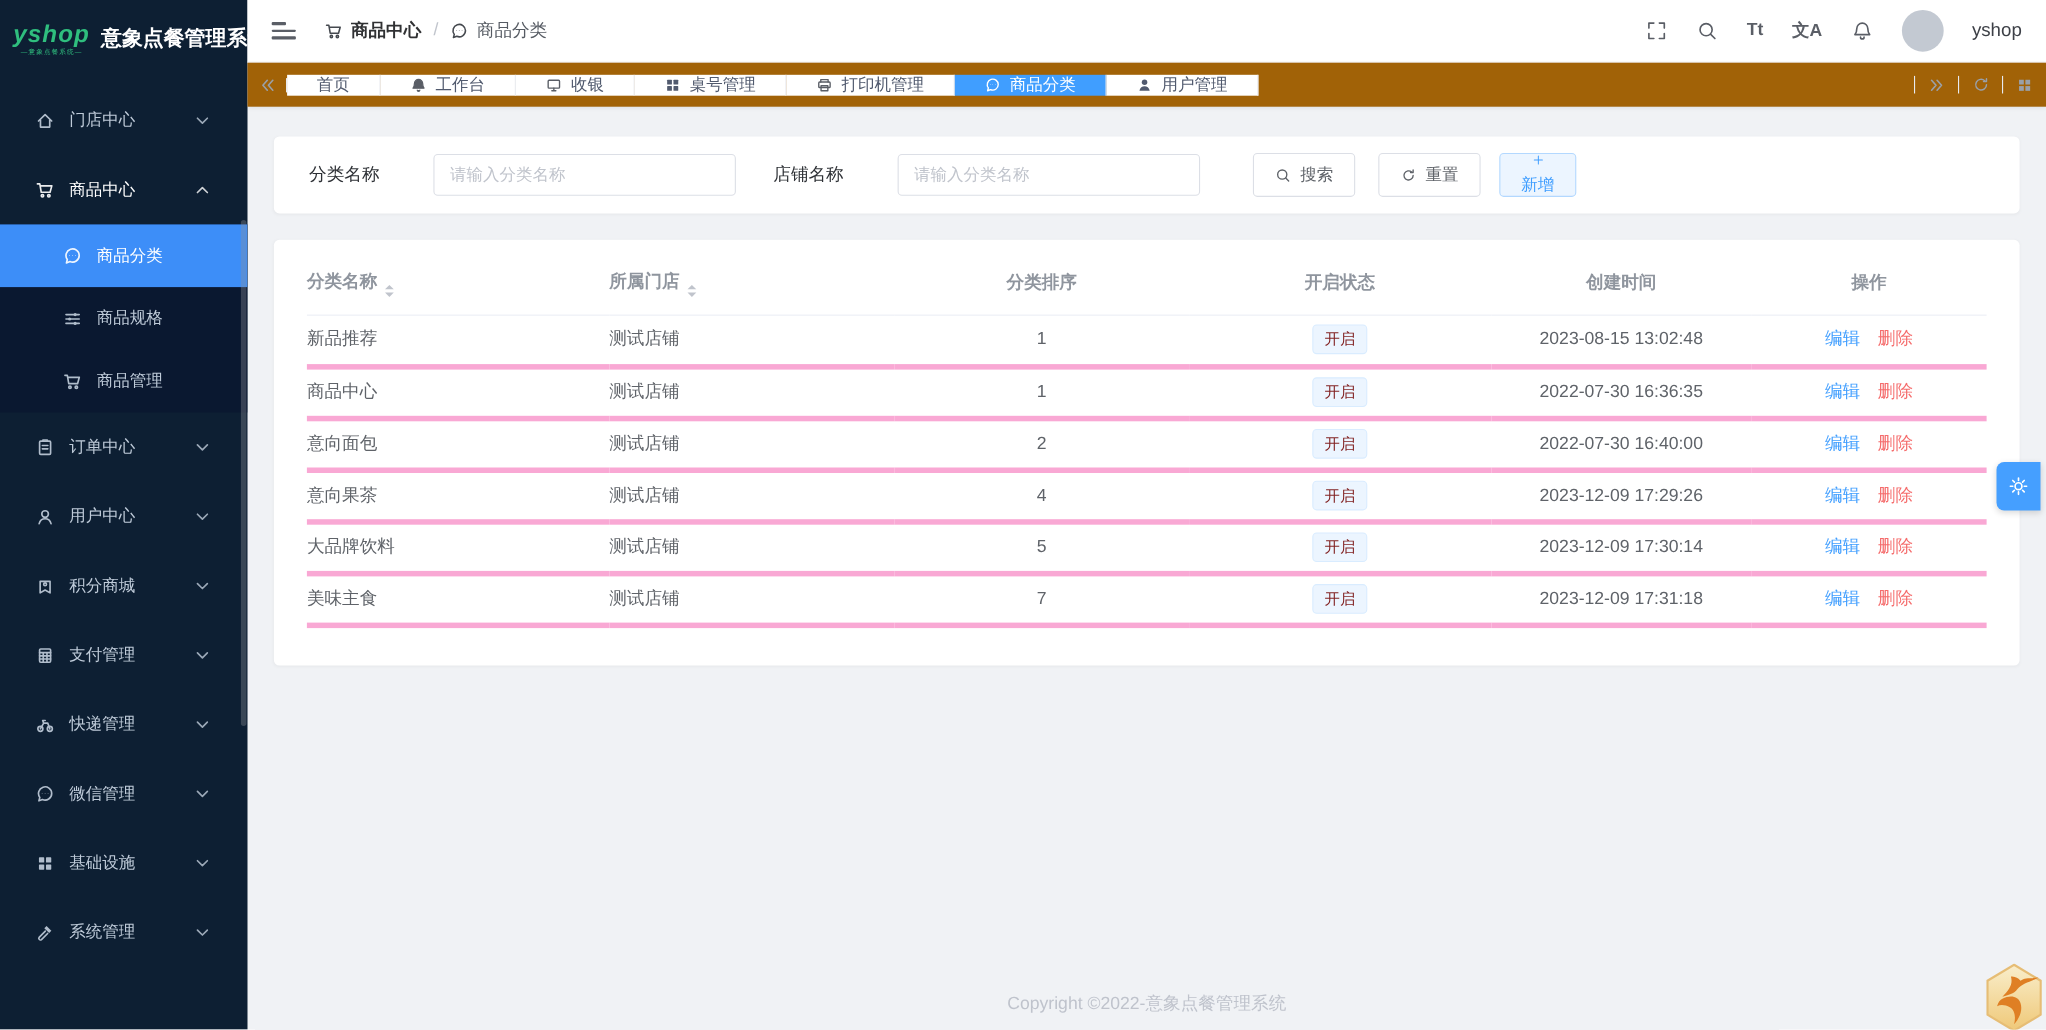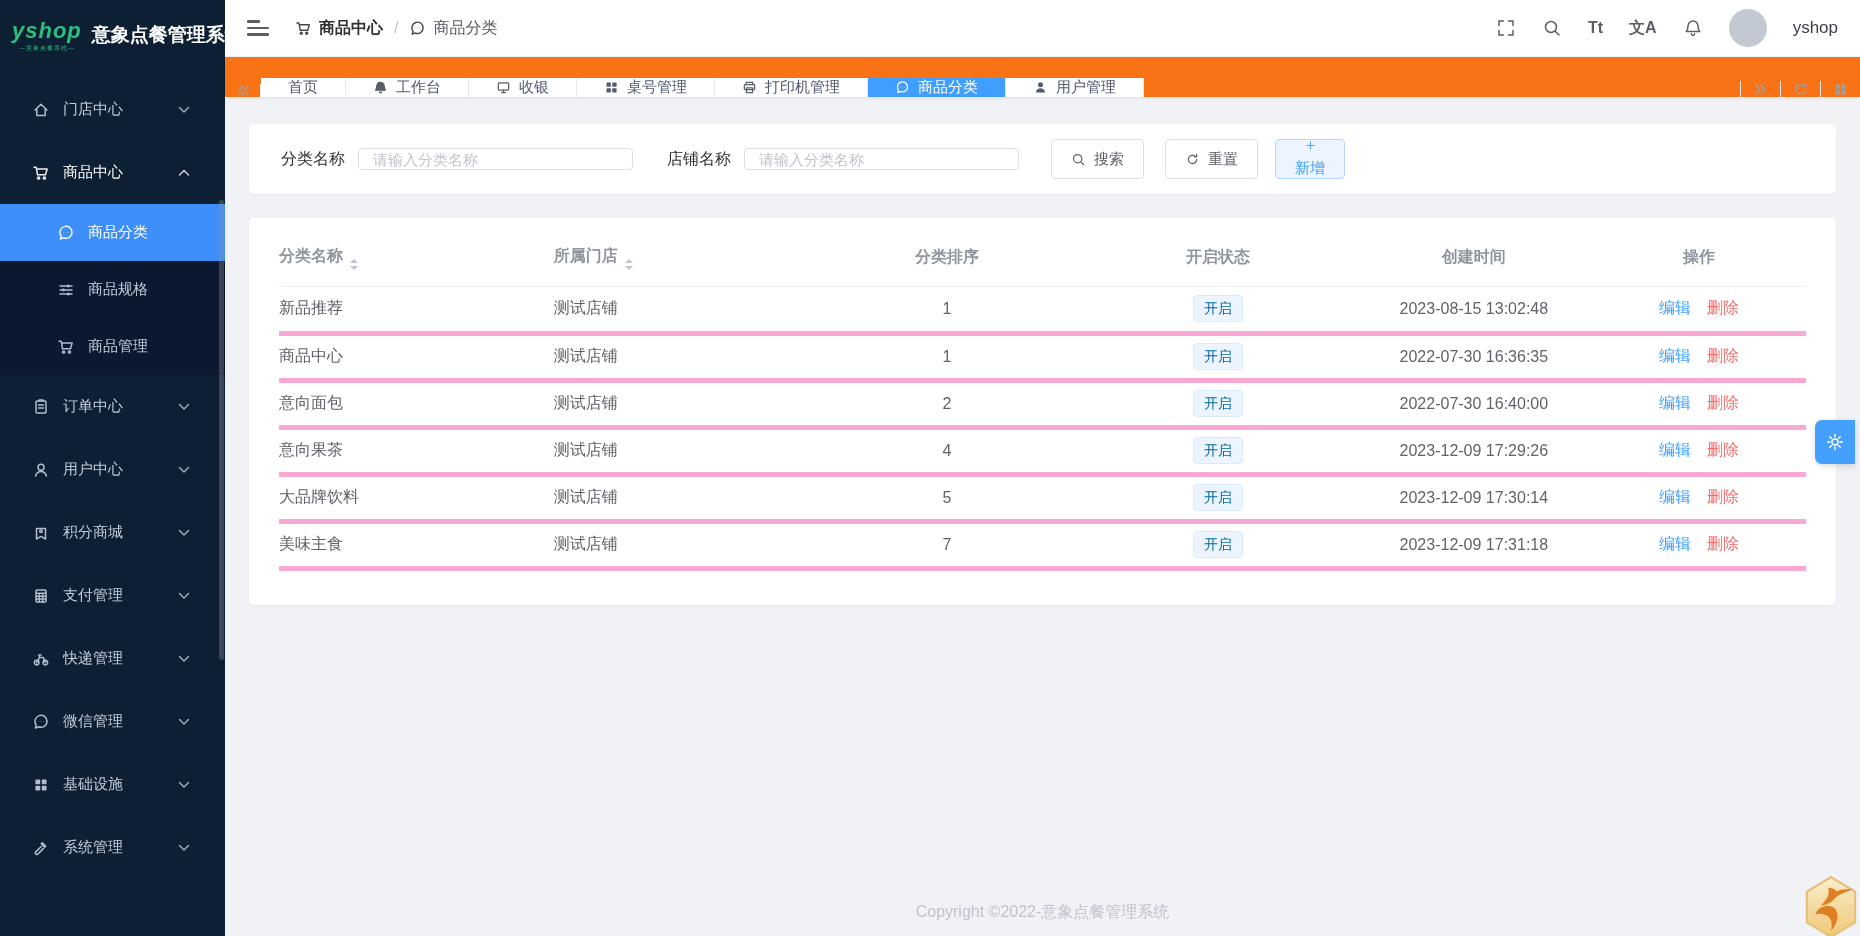--- a/index.html
+++ b/index.html
@@ -38,52 +38,52 @@
   .crumb.second { color: #565b63; }
   .crumb .svg-ic { color: #45494f; }
   .crumb-sep { color: #c0c4cc; margin: 0 2px; }
   .header-actions { margin-left: auto; display: flex; align-items: center; gap: 26px; color: #5a5e66; }
   .h-ic { width: 20px; height: 20px; cursor: pointer; }
   .glyph-btn { font-size: 16px; font-weight: bold; color: #5a5e66; cursor: pointer; letter-spacing: 0; }
   .avatar { width: 38px; height: 38px; border-radius: 50%; background: #c3c9d2; cursor: pointer; }
   .username { font-size: 17px; color: #3d4047; cursor: pointer; }
 
   
-  .tabbar { height: 40px; background: #f97316; display: flex; align-items: flex-end; box-shadow: 0 1px 4px rgba(0,21,41,.08); position: relative; z-index: 2; }
+  .tabbar { height: 40px; background: #a16207; display: flex; align-items: center; box-shadow: 0 1px 4px rgba(0,21,41,.08); position: relative; z-index: 2; }
   .tab-arrow { width: 36px; display: flex; align-items: center; justify-content: center; color: #9aa0a8; border-right: 1px solid #e8eaf0; cursor: pointer; }
   .tab { display: flex; align-items: center; gap: 8px; padding: 0 27px; border-right: 1px solid #e8eaf0; font-size: 15px; color: #515a6e; cursor: pointer; background: #fff; white-space: nowrap; }
   .tab .svg-ic { width: 15px; height: 15px; color: #5a5e66; }
   .tab.active { background: #409eff; color: #fff; }
   .tab.active .svg-ic { color: #fff; }
   .tab-ctrls { margin-left: auto; display: flex; }
   .tab-ctrl { width: 40px; display: flex; align-items: center; justify-content: center; border-left: 1px solid #e8eaf0; color: #9aa0a8; cursor: pointer; }
 
   
   .content { flex: 1; padding: 27px 24px; overflow: hidden; }
   .filter-card { background: #fff; border-radius: 5px; height: 70px; display: flex; align-items: center; padding: 0 32px; box-shadow: 0 1px 3px rgba(0,0,0,.04); }
   .f-label { font-size: 16px; color: #2d3035; margin-right: 13px; white-space: nowrap; }
   .f-label.second { margin-left: 34px; }
-  .f-input { width: 275px; height: 22px; border: 1px solid #dcdfe6; border-radius: 4px; padding: 0 14px; font-size: 15px; color: #606266; outline: none; font-family: "Liberation Sans", sans-serif; }
+  .f-input { width: 275px; height: 38px; border: 1px solid #dcdfe6; border-radius: 4px; padding: 0 14px; font-size: 15px; color: #606266; outline: none; font-family: "Liberation Sans", sans-serif; margin-left: 36px; }
   .f-input::placeholder { color: #c0c4cc; }
   .btn { height: 40px; padding: 0 19px; border-radius: 4px; border: 1px solid #dcdfe6; background: #fff; color: #5f6369; font-size: 15px; display: inline-flex; align-items: center; gap: 8px; cursor: pointer; font-family: "Liberation Sans", sans-serif; }
   .btn .svg-ic { width: 15px; height: 15px; }
-  .btn-search { margin-left: 32px; }
+  .btn-search { margin-left: 48px; }
   .btn-reset { margin-left: 21px; }
   .btn-add { margin-left: 17px; background: #ecf5ff; border-color: #b3d8ff; color: #409eff; flex-direction: column; }
 
   .table-card { background: #fff; border-radius: 5px; margin-top: 24px; padding: 12px 30px 34px; box-shadow: 0 1px 3px rgba(0,0,0,.04); }
   table { width: 100%; border-collapse: collapse; table-layout: fixed; }
   th { height: 56px; font-size: 16px; font-weight: 600; color: #8f959e; border-bottom: 1px solid #ebeef5; text-align: left; }
   td { height: 47px; font-size: 16px; color: #5f6369; border-bottom: 5px solid #f9a8d4; text-align: left; }
   th.c, td.c { text-align: center; }
   .sort-wrap { display: inline-flex; flex-direction: column; margin-left: 7px; vertical-align: -2px; cursor: pointer; }
   .caret { width: 0; height: 0; border: 4.5px solid transparent; }
   .caret.up { border-bottom-color: #c0c4cc; border-top-width: 0; margin-bottom: 3px; }
   .caret.down { border-top-color: #c0c4cc; border-bottom-width: 0; }
-  .tag { display: inline-block; padding: 4px 10px; font-size: 14px; line-height: 1.2; border-radius: 4px; background: #ecf5ff; border: 1px solid #d9ecff; color: #0369a1; }
+  .tag { display: inline-block; padding: 4px 10px; font-size: 14px; line-height: 1.2; border-radius: 4px; background: #ecf5ff; border: 1px solid #d9ecff; color: #7f1d1d; }
   .op-link { cursor: pointer; }
   .op-edit { color: #409eff; }
   .op-del { color: #f56c6c; margin-left: 16px; }
 
   .footer-copy { position: absolute; bottom: 13px; left: 0; right: 0; text-align: center; color: #bfc3cc; font-size: 16px; }
 
   .settings-fab { position: absolute; right: 5px; top: 420px; width: 40px; height: 44px; background: #459fff; border-radius: 7px 0 0 7px; display: flex; align-items: center; justify-content: center; cursor: pointer; z-index: 5; box-shadow: 0 2px 6px rgba(0,0,0,.15); }
   .bird-badge { position: absolute; right: 0; bottom: -4px; width: 58px; height: 64px; z-index: 5; cursor: pointer; }
 </style>
 </head>

